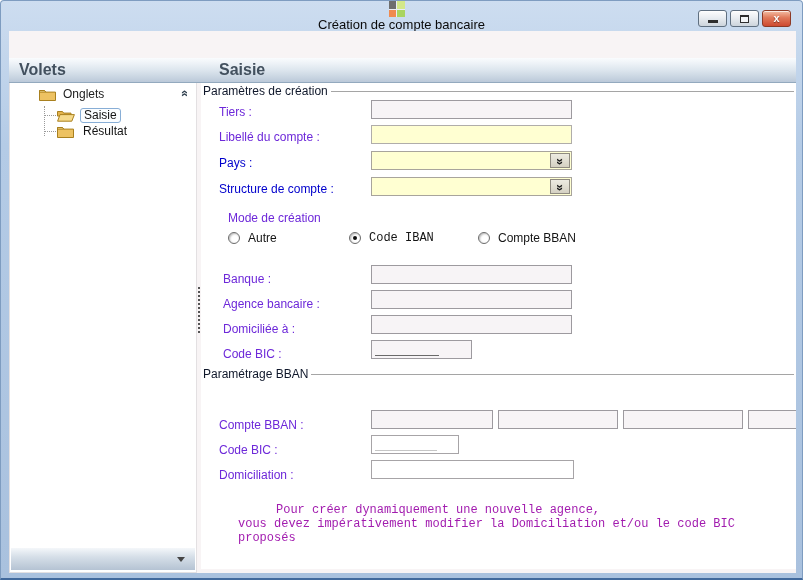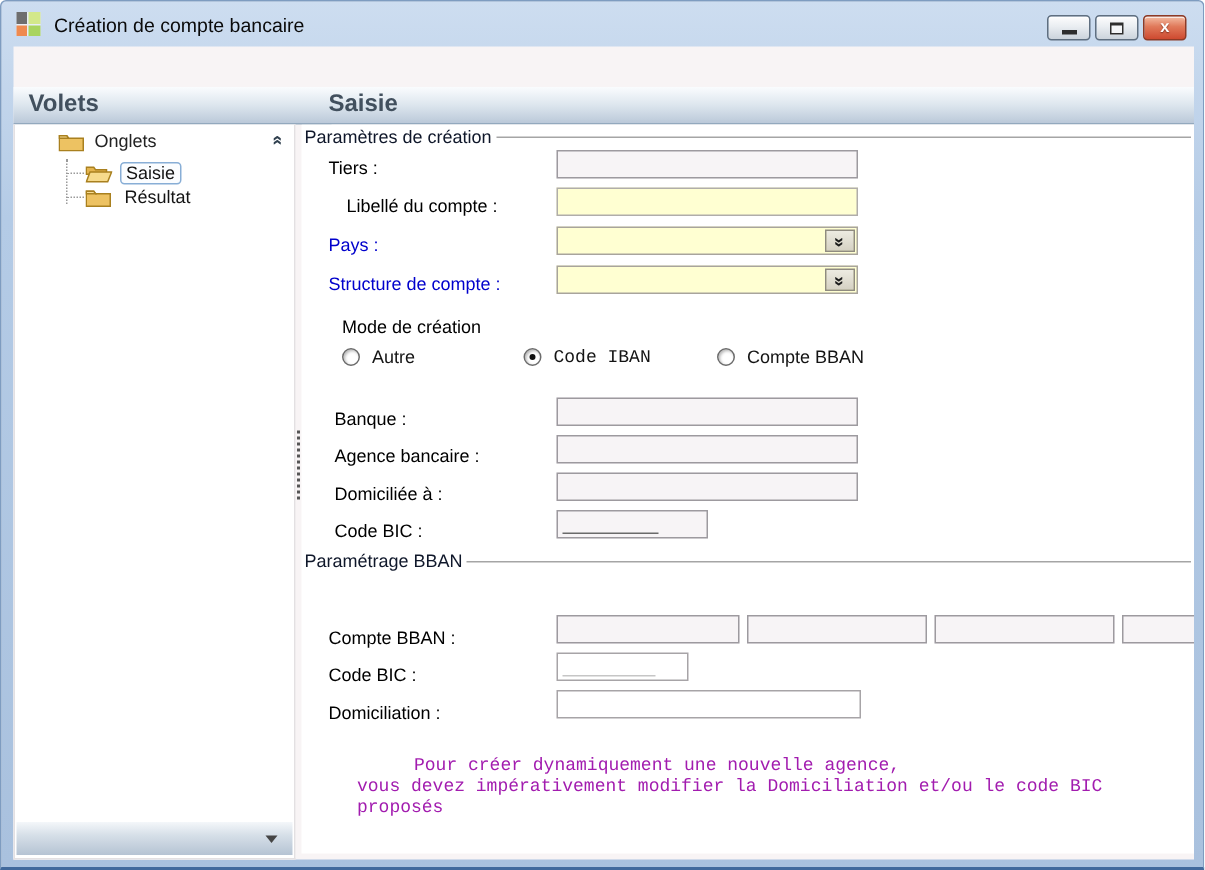--- a/index.html
+++ b/index.html
@@ -6,21 +6,21 @@
   *{box-sizing:border-box;}
   .window{
     position:relative;width:803px;height:580px;
     background:linear-gradient(180deg,#cdddf0 0%,#b4cbe6 25%,#a9c1de 100%);
     border:1px solid #7e9cc0;border-bottom:2px solid #41699c;
     border-radius:4px 4px 0 0;overflow:hidden;
     font-family:"Liberation Sans",sans-serif;font-size:12px;color:#141414;
     cursor:default;
   }
   
-  .titlebar{position:absolute;left:0;top:0;right:0;height:30px;display:flex;align-items:center;padding:0 10px;}
+  .titlebar{position:absolute;left:0;top:0;right:0;height:30px;display:flex;align-items:center;padding:0 10px;flex-direction:column;}
   .app-icon{width:16px;height:16px;display:grid;grid-template-columns:7px 8px;grid-template-rows:8px 7px;gap:1px;margin-right:9px;background:#e9eef5;}
   .app-icon i{display:block;}
   .ai-tl{background:#6e6e6e;} .ai-bl{background:#ef8a4f;}
   .ai-tr{background:#d3e88a;} .ai-br{background:#a9d45f;}
   .wtitle{font-size:13px;color:#0a0a0a;}
   .winbtns{position:absolute;right:11px;top:9px;display:flex;gap:3px;}
   .winbtn{width:29px;height:17px;border:1px solid #5f6f80;border-radius:3px;
     background:linear-gradient(180deg,#fdfdfd,#e9edf1 45%,#ccd4dc);
     display:flex;align-items:center;justify-content:center;box-shadow:inset 0 1px 0 rgba(255,255,255,.7);}
   .winbtn.close{background:linear-gradient(180deg,#f4bda4,#e0795a 45%,#ce4a30);border-color:#8d3a26;}
@@ -52,21 +52,21 @@
     background:linear-gradient(180deg,#f4f7fa,#d6dfe8 40%,#b5c3d3);
     display:flex;align-items:center;justify-content:flex-end;padding-right:10px;}
   .tri-down{width:0;height:0;border-left:4px solid transparent;border-right:4px solid transparent;border-top:5px solid #454545;}
   
   .splitter-grip{position:absolute;left:189px;top:256px;height:46px;width:0;border-left:2px dotted #555;}
   
   .main-body{position:absolute;left:192px;top:52px;right:0;bottom:4px;background:#fff;overflow:hidden;}
   .legend-row{position:absolute;left:2px;right:2px;display:flex;align-items:flex-start;}
   .legend-text{font-size:12px;color:#0f172a;white-space:nowrap;line-height:13px;}
   .legend-line{flex:1;border-top:1px solid #a5a5a5;margin-left:3px;margin-top:6px;}
-  .flabel{position:absolute;font-size:12px;line-height:14px;color:#000000;white-space:nowrap;}
+  .flabel{position:absolute;font-size:12px;line-height:14px;color:#6d28d9;white-space:nowrap;}
   .flabel.blue{color:#0000cc;}
   .tb{position:absolute;height:19px;border:1px solid #a7a4a7;background:#fff;
     font:12px "Liberation Sans",sans-serif;padding:0 4px;color:#111;outline:none;}
   .tb.disabled{background:#f7f4f6;border-color:#9d9a9f;}
   .tb.yellow{background:#ffffd2;border-color:#b0adaa;}
   .combo{position:absolute;height:19px;border:1px solid #a8a49c;background:#ffffd2;}
   .combo-value{position:absolute;left:4px;top:2px;right:24px;font-size:12px;}
   .combo-btn{position:absolute;right:1px;top:1px;bottom:1px;width:20px;
     background:linear-gradient(180deg,#edebe1,#d5d1c3);border:1px solid #8f8b80;
     display:flex;align-items:center;justify-content:center;}
@@ -161,21 +161,21 @@
     <div class="main-body">
 
       <div class="legend-row" style="top:2px;">
         <span class="legend-text">Paramètres de création</span>
         <span class="legend-line"></span>
       </div>
 
       <span class="flabel" style="left:18px;top:22px;">Tiers :</span>
       <input class="tb disabled" style="left: 170px; top: 17px; width: 201px;" value="">
 
-      <span class="flabel" style="left:30px;top:47px;text-align:center;">Libellé du compte :</span>
+      <span class="flabel" style="left:18px;top:47px;text-align:center;">Libellé du compte :</span>
       <input class="tb yellow" style="left: 170px; top: 42px; width: 201px;" value="">
 
       <span class="flabel blue" style="left:18px;top:73px;">Pays :</span>
       <div class="combo" style="left:170px;top:68px;width:201px;">
         <span class="combo-value"></span>
         <span class="combo-btn">
           <span class="chev-dbl-down">»</span>
         </span>
       </div>
 

